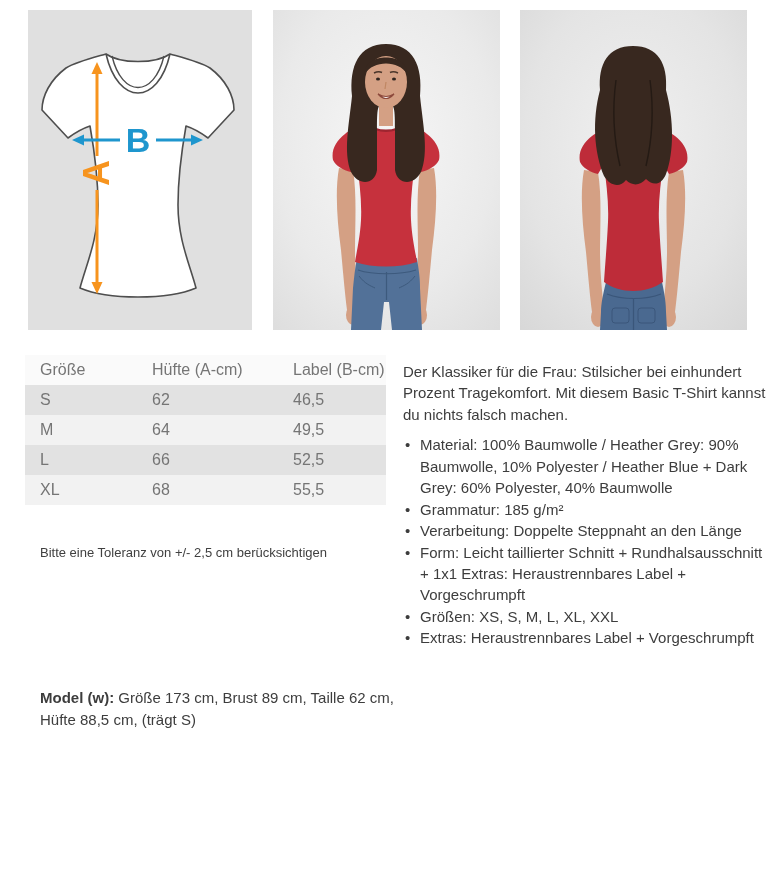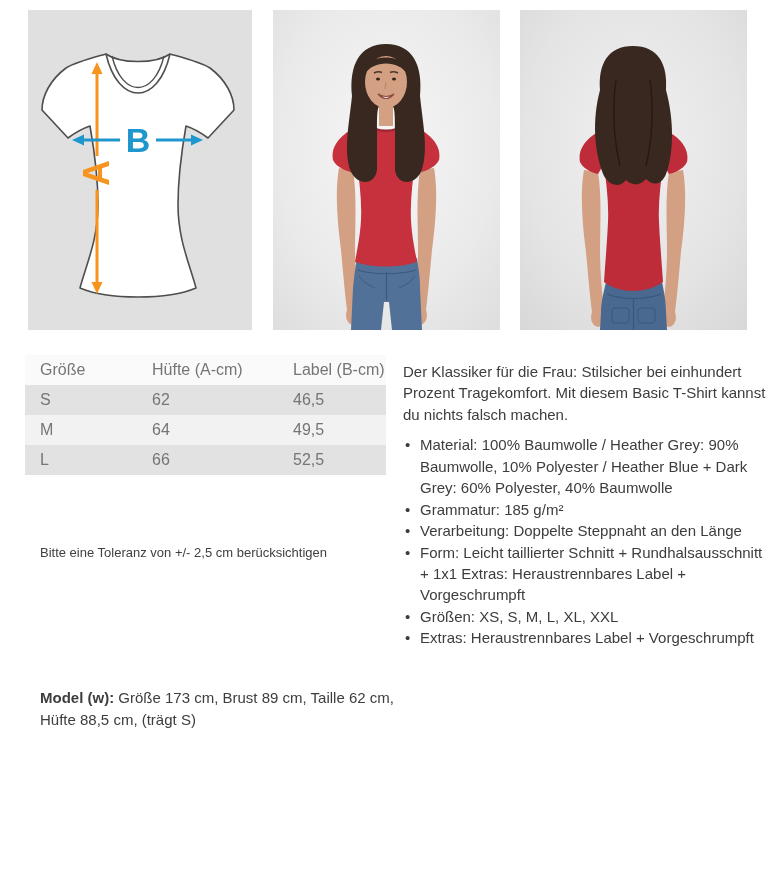--- a/index.html
+++ b/index.html
@@ -184,20 +184,25 @@
         <tr>
         <td>M</td>
         <td>64</td>
         <td>49,5</td>
       </tr>
         <tr>
         <td>L</td>
         <td>66</td>
         <td>52,5</td>
       </tr>
+        <tr>
+        <td>XL</td>
+        <td>68</td>
+        <td>55,5</td>
+      </tr>
       </tbody>
   </table>
 
   <p class="tolerance">Bitte eine Toleranz von +/- 2,5 cm berücksichtigen</p>
 
   <p class="model-info"><span class="model-label">Model (w):</span><span> Größe 173 cm, Brust 89 cm, Taille 62 cm, Hüfte 88,5 cm, (trägt S)</span></p>
 
   <div class="description">
     <p class="intro">Der Klassiker für die Frau: Stilsicher bei einhundert Prozent Tragekomfort. Mit diesem Basic T-Shirt kannst du nichts falsch machen.</p>
     <ul class="features">

